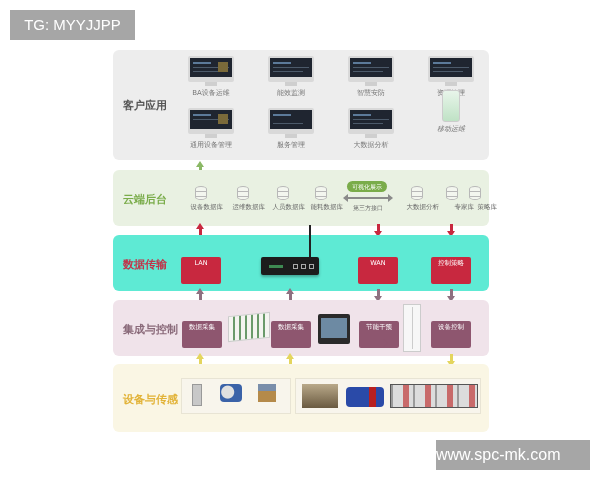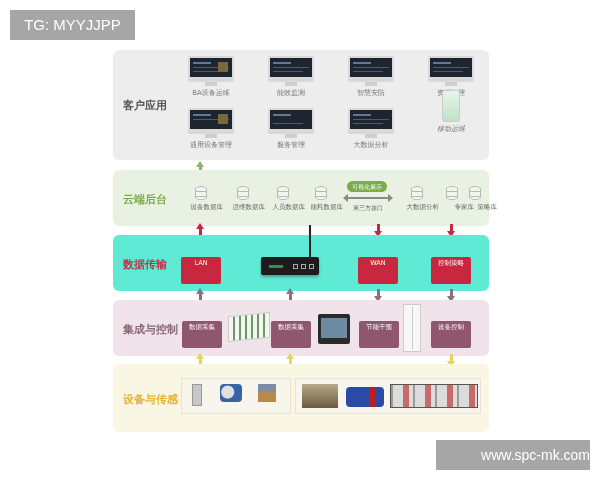--- a/index.html
+++ b/index.html
@@ -7,21 +7,21 @@
   body { position: relative; font-family: "DejaVu Sans", sans-serif; }
 
   .watermark-top {
     position: absolute; left: 10px; top: 10px; width: 125px; height: 30px;
     background: #a6a6a6; color: #ffffff; font-family: "Liberation Sans", sans-serif;
     font-size: 15px; line-height: 30px; text-align: center;
   }
   .watermark-bottom {
     position: absolute; left: 436px; top: 440px; width: 154px; height: 30px;
     background: #a6a6a6; color: #ffffff; font-family: "Liberation Sans", sans-serif;
-    font-size: 14px; line-height: 30px; text-align: right;
+    font-size: 16px; line-height: 30px; text-align: left;
   }
 
   .layer { position: absolute; left: 113px; width: 376px; border-radius: 6px; }
   .layer-title { position: absolute; left: 10px; font-size: 11px; font-weight: bold; }
 
   
   .l-client { top: 50px; height: 110px; background: #ededed; }
   .l-client .layer-title { top: 48px; color: #555555; }
   .app {
     position: absolute; width: 60px; text-align: center;

